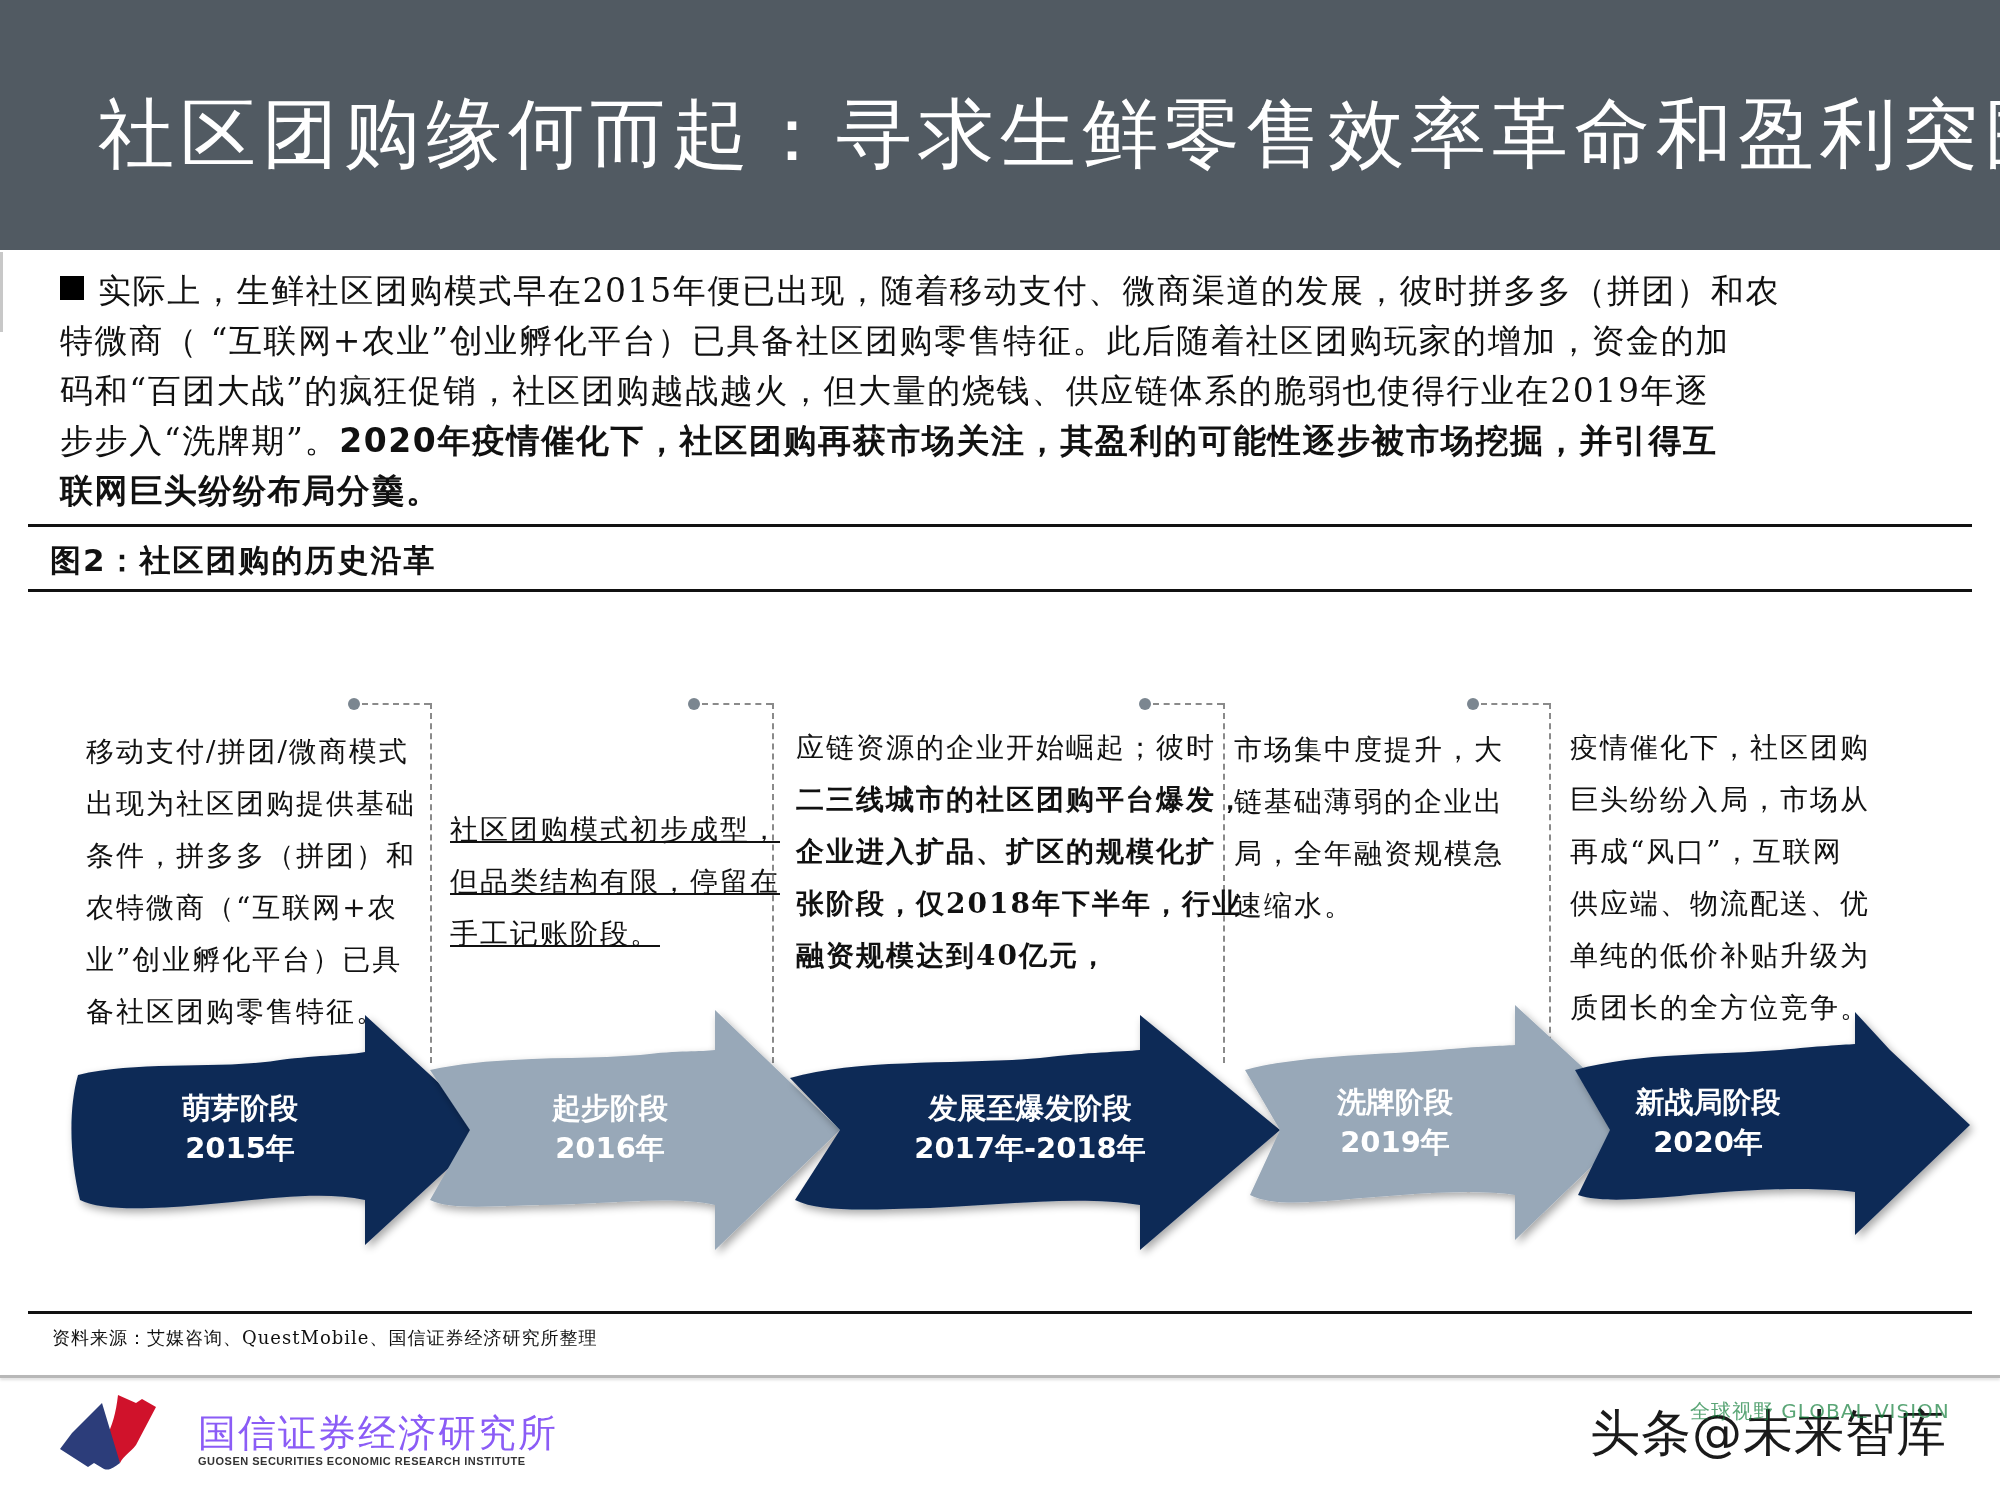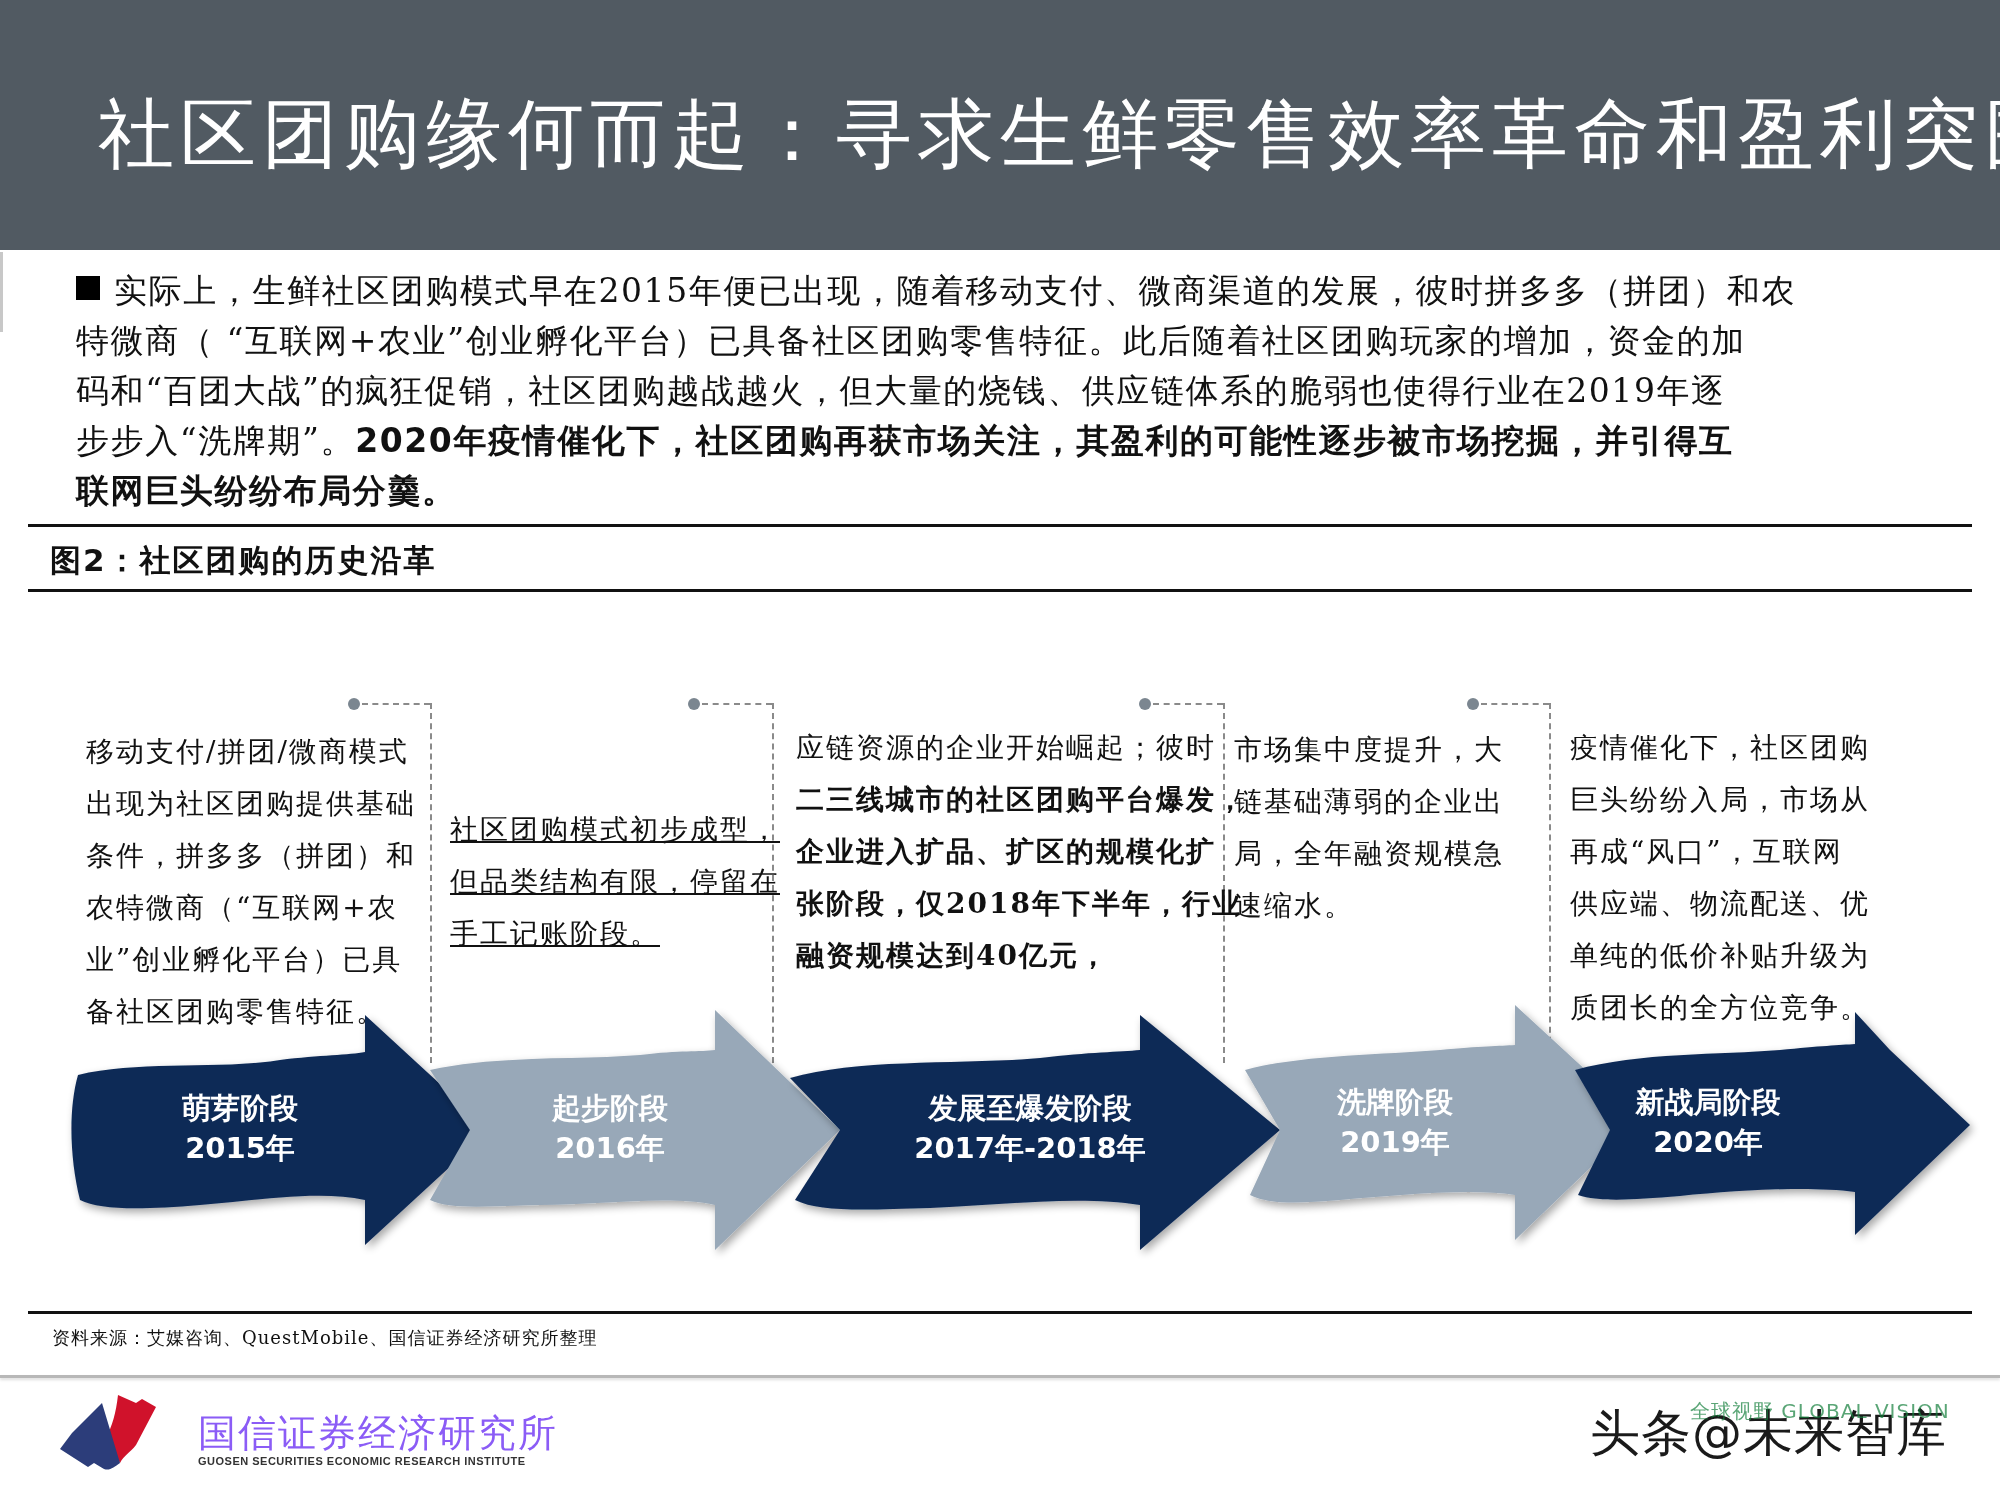--- a/index.html
+++ b/index.html
@@ -2,21 +2,21 @@
 <html><head>
 <meta charset="utf-8">
 <style>
   html, body { margin:0; padding:0; }
   body { width:2000px; height:1500px; position:relative; background:#ffffff; overflow:hidden;
          font-family:"DejaVu Serif","Liberation Serif",serif; color:#111; }
   .header { position:absolute; left:0; top:0; width:2000px; height:250px; background:#515a62; }
   .header-title { position:absolute; left:98px; top:84px; font-size:76px; color:#ffffff; letter-spacing:6px;
                   white-space:nowrap; font-family:"DejaVu Serif","Liberation Serif",serif; }
   .left-edge { position:absolute; left:0; top:252px; width:3px; height:80px; background:#c8c8c8; }
-  .para { position:absolute; left:76px; top:266px; width:1900px; font-size:33px; line-height:50px; }
+  .para { position:absolute; left:60px; top:266px; width:1900px; font-size:33px; line-height:50px; }
   .para .bullet { display:inline-block; width:24px; height:24px; background:#000; margin-right:14px; vertical-align:2px; }
   .para .line { white-space:nowrap; letter-spacing:1.6px; }
   .para b { font-family:"DejaVu Sans","Liberation Sans",sans-serif; font-weight:bold; }
   .rule { position:absolute; left:28px; width:1944px; background:#111; }
   .caption { position:absolute; left:50px; top:540px; font-size:31px; font-weight:bold;
              font-family:"DejaVu Sans","Liberation Sans",sans-serif; letter-spacing:2px; }
   .dot { position:absolute; width:12px; height:12px; border-radius:50%; background:#7b8690; }
   .dash-h { position:absolute; height:0; border-top:2px dashed #8a8a8a; }
   .dash-v { position:absolute; width:0; border-left:2px dashed #8a8a8a; }
   .stage-text { position:absolute; font-size:28px; line-height:52px; letter-spacing:2px; color:#111; }

